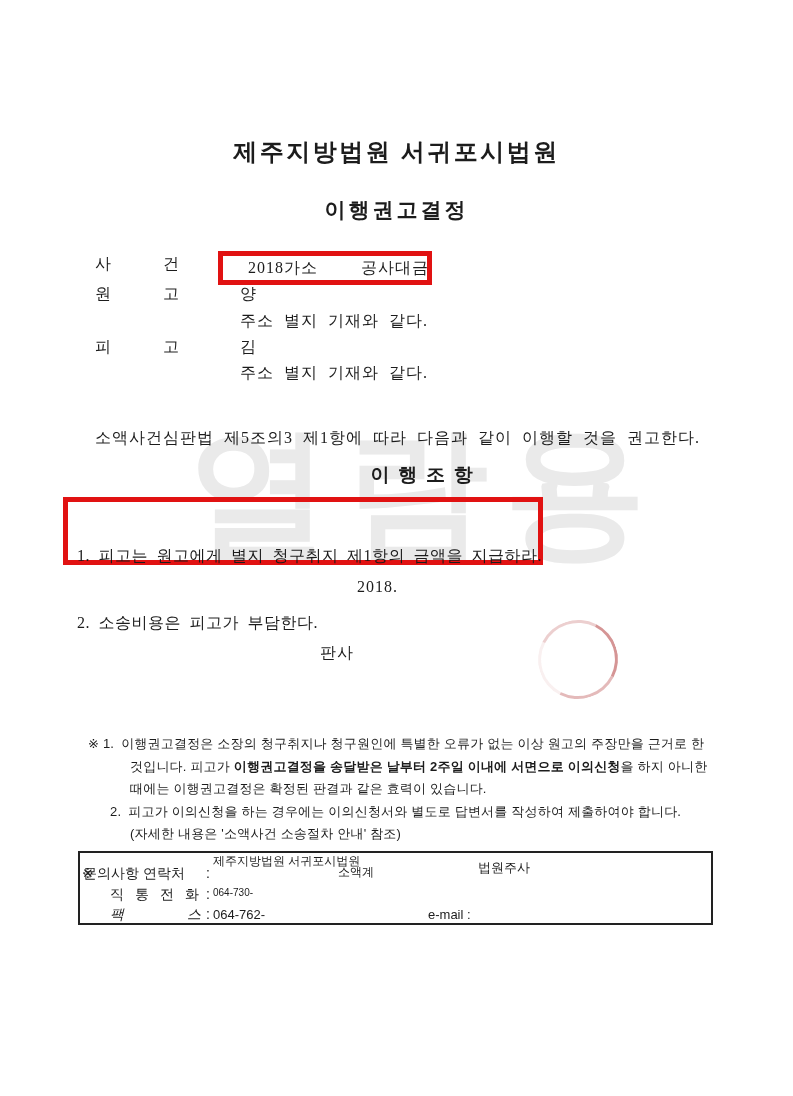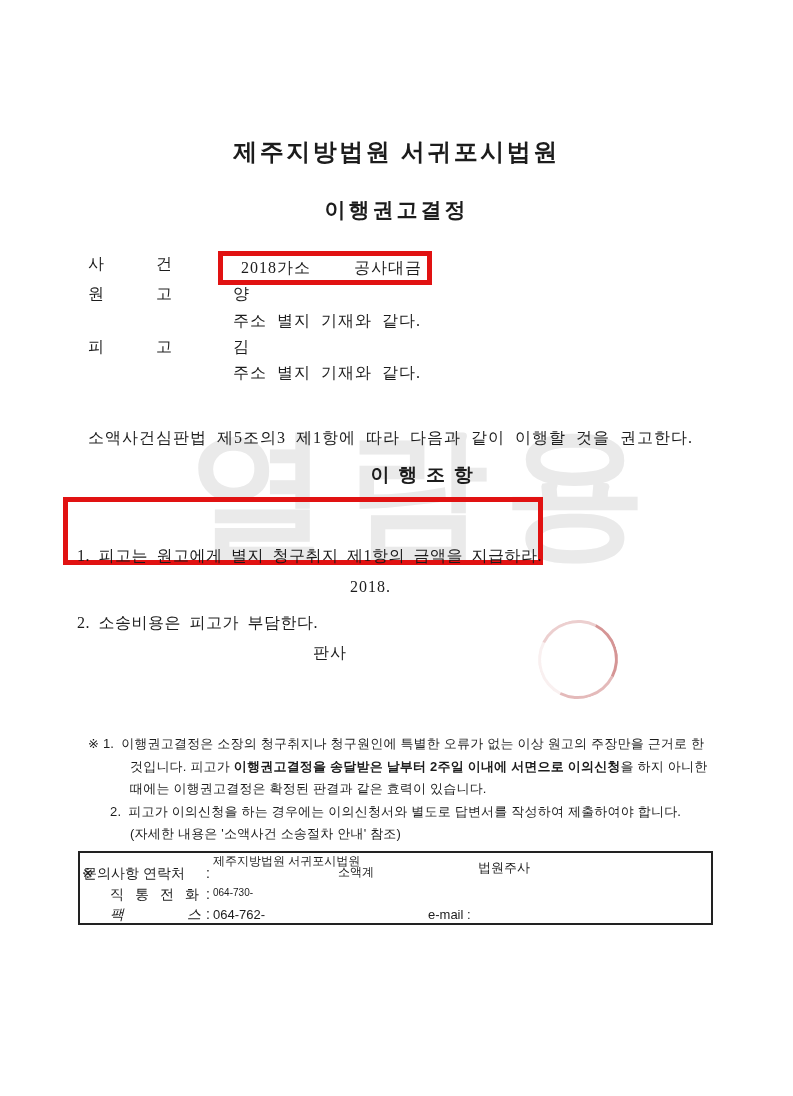--- a/index.html
+++ b/index.html
@@ -15,21 +15,21 @@
     overflow:hidden;
   }
   .abs{position:absolute;white-space:pre;}
   .watermark{
     position:absolute;left:188px;top:415px;font-size:142px;line-height:1.1;
     color:var(--watermark-gray);letter-spacing:16px;font-weight:bold;
     font-family:"Liberation Serif","DejaVu Serif",serif;user-select:none;
   }
   .court-name{left:0;width:100%;top:136px;text-align:center;font-size:24px;font-weight:bold;letter-spacing:2.5px;}
   .doc-title{left:0;width:100%;top:196px;text-align:center;font-size:21px;font-weight:bold;letter-spacing:3px;}
-  .bodytext{font-size:16px;letter-spacing:1px;word-spacing:5px;line-height:1.25;}
+  .bodytext{font-size:16px;letter-spacing:1px;word-spacing:5px;line-height:1.25;margin-left:7px;}
   .label-col{left:88px;}
   .value-col{left:233px;}
   .hl-box1{
     left:218px;top:251px;width:214px;height:34px;box-sizing:border-box;
     border:5px solid var(--highlight-box-red);
     display:flex;align-items:center;padding-left:18px;white-space:pre;
   }
   .hl-box1 .case-type{margin-left:43px;}
   .order-heading{left:0;width:100%;top:462px;text-align:center;font-size:19px;font-weight:bold;letter-spacing:2px;padding-left:26px;}
   .hl-box2{

